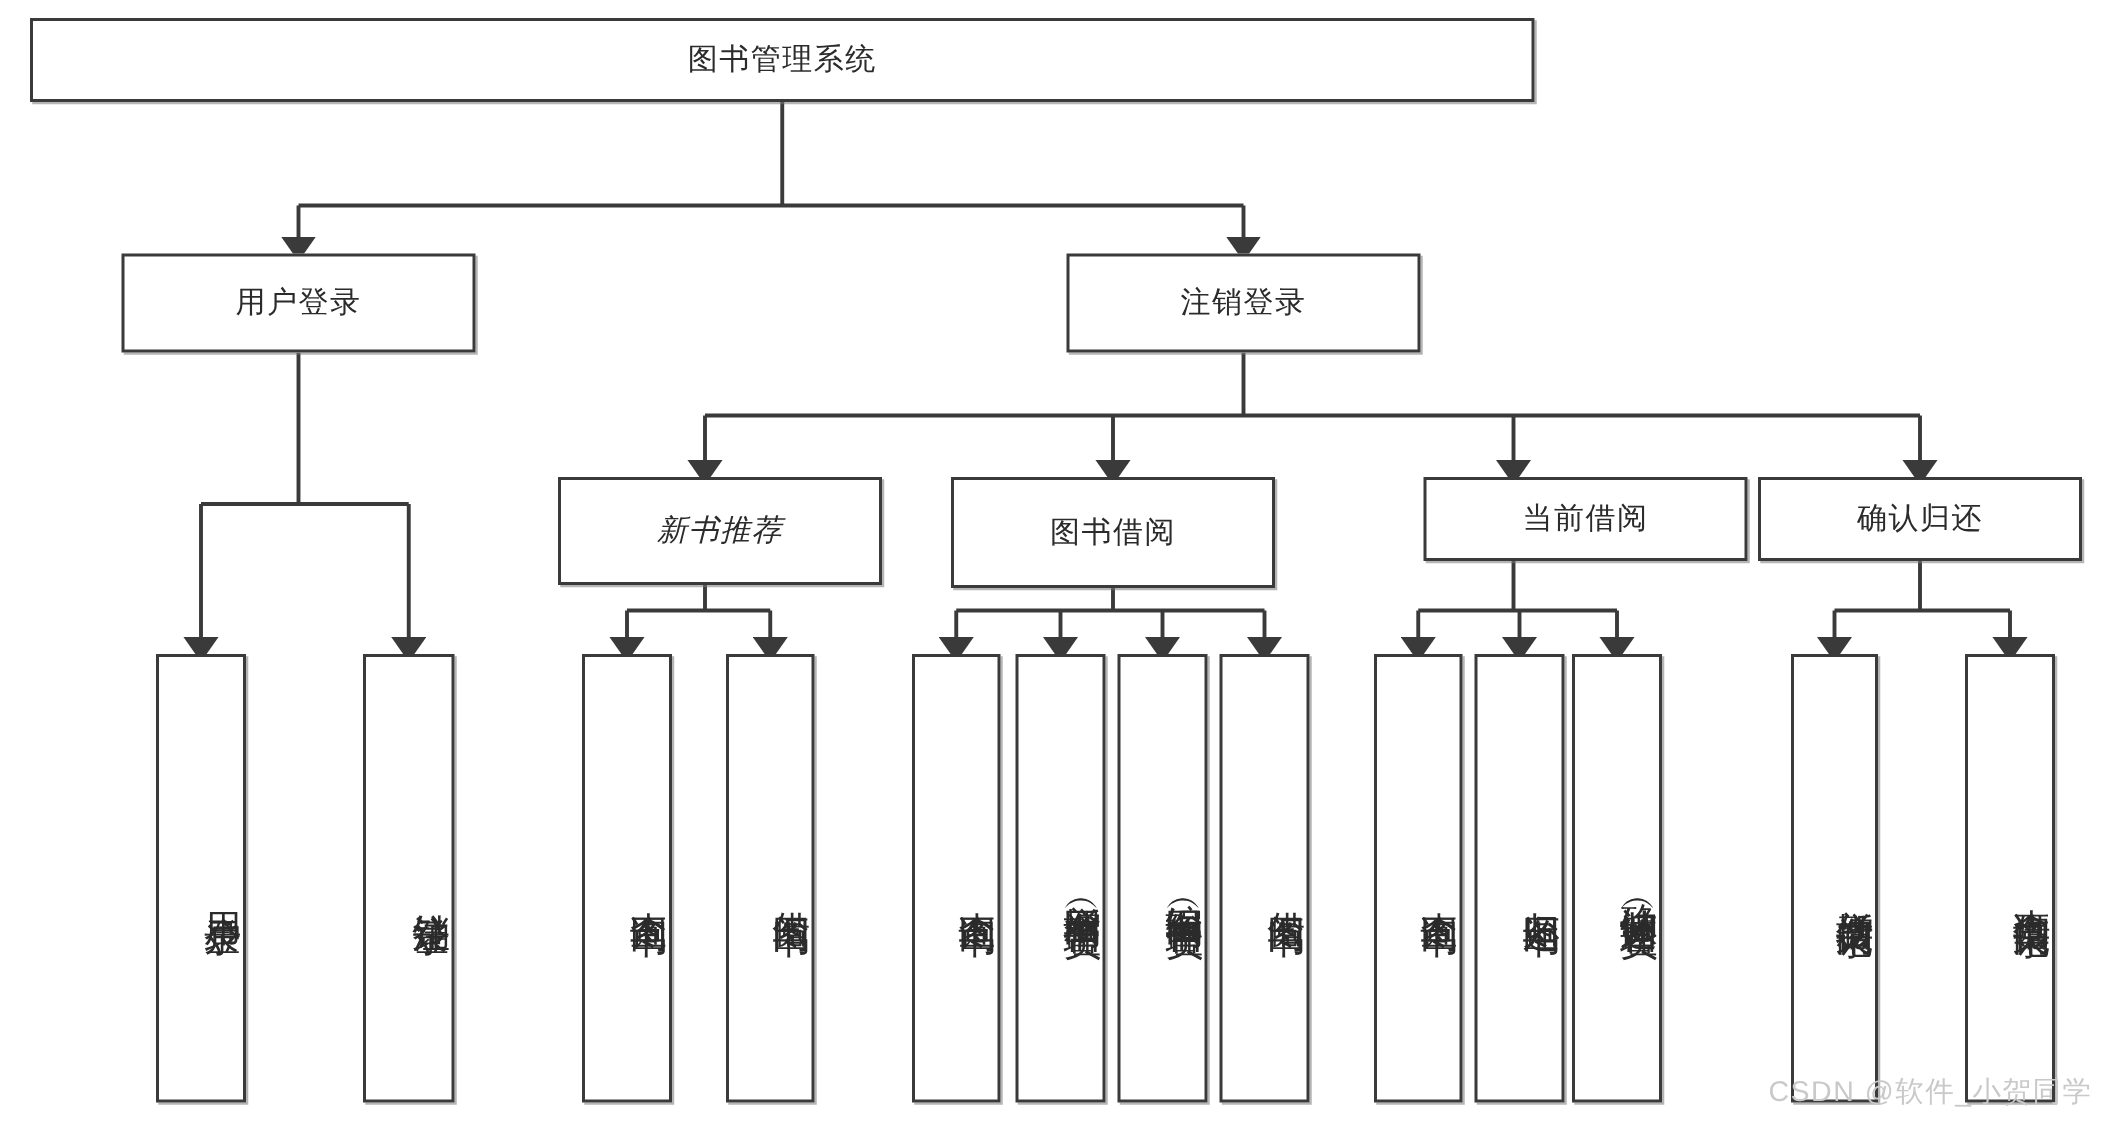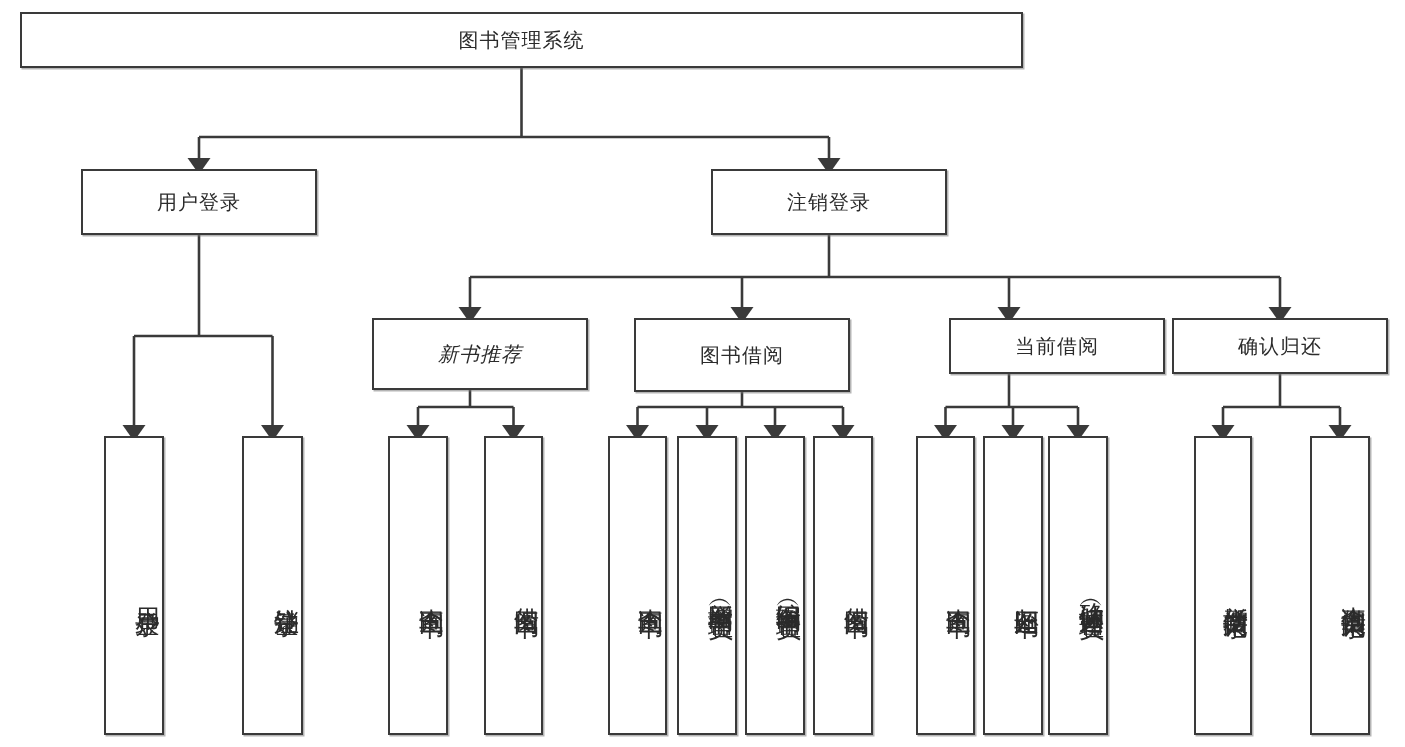--- a/index.html
+++ b/index.html
@@ -170,13 +170,14 @@
         <span class="vlabel">确认归还（管理员）</span>
       </div>
       <div class="node vert" style="left: 1194px; top: 436px; width: 58px; height: 299px;">
         <span class="vlabel">新增借阅记录</span>
       </div>
       <div class="node vert" style="left: 1310px; top: 436px; width: 60px; height: 299px;">
         <span class="vlabel">查询借阅记录</span>
       </div>
     </div>
 
+  <div class="watermark">CSDN @软件_小贺同学</div>
 </div>
 
 </body></html>

